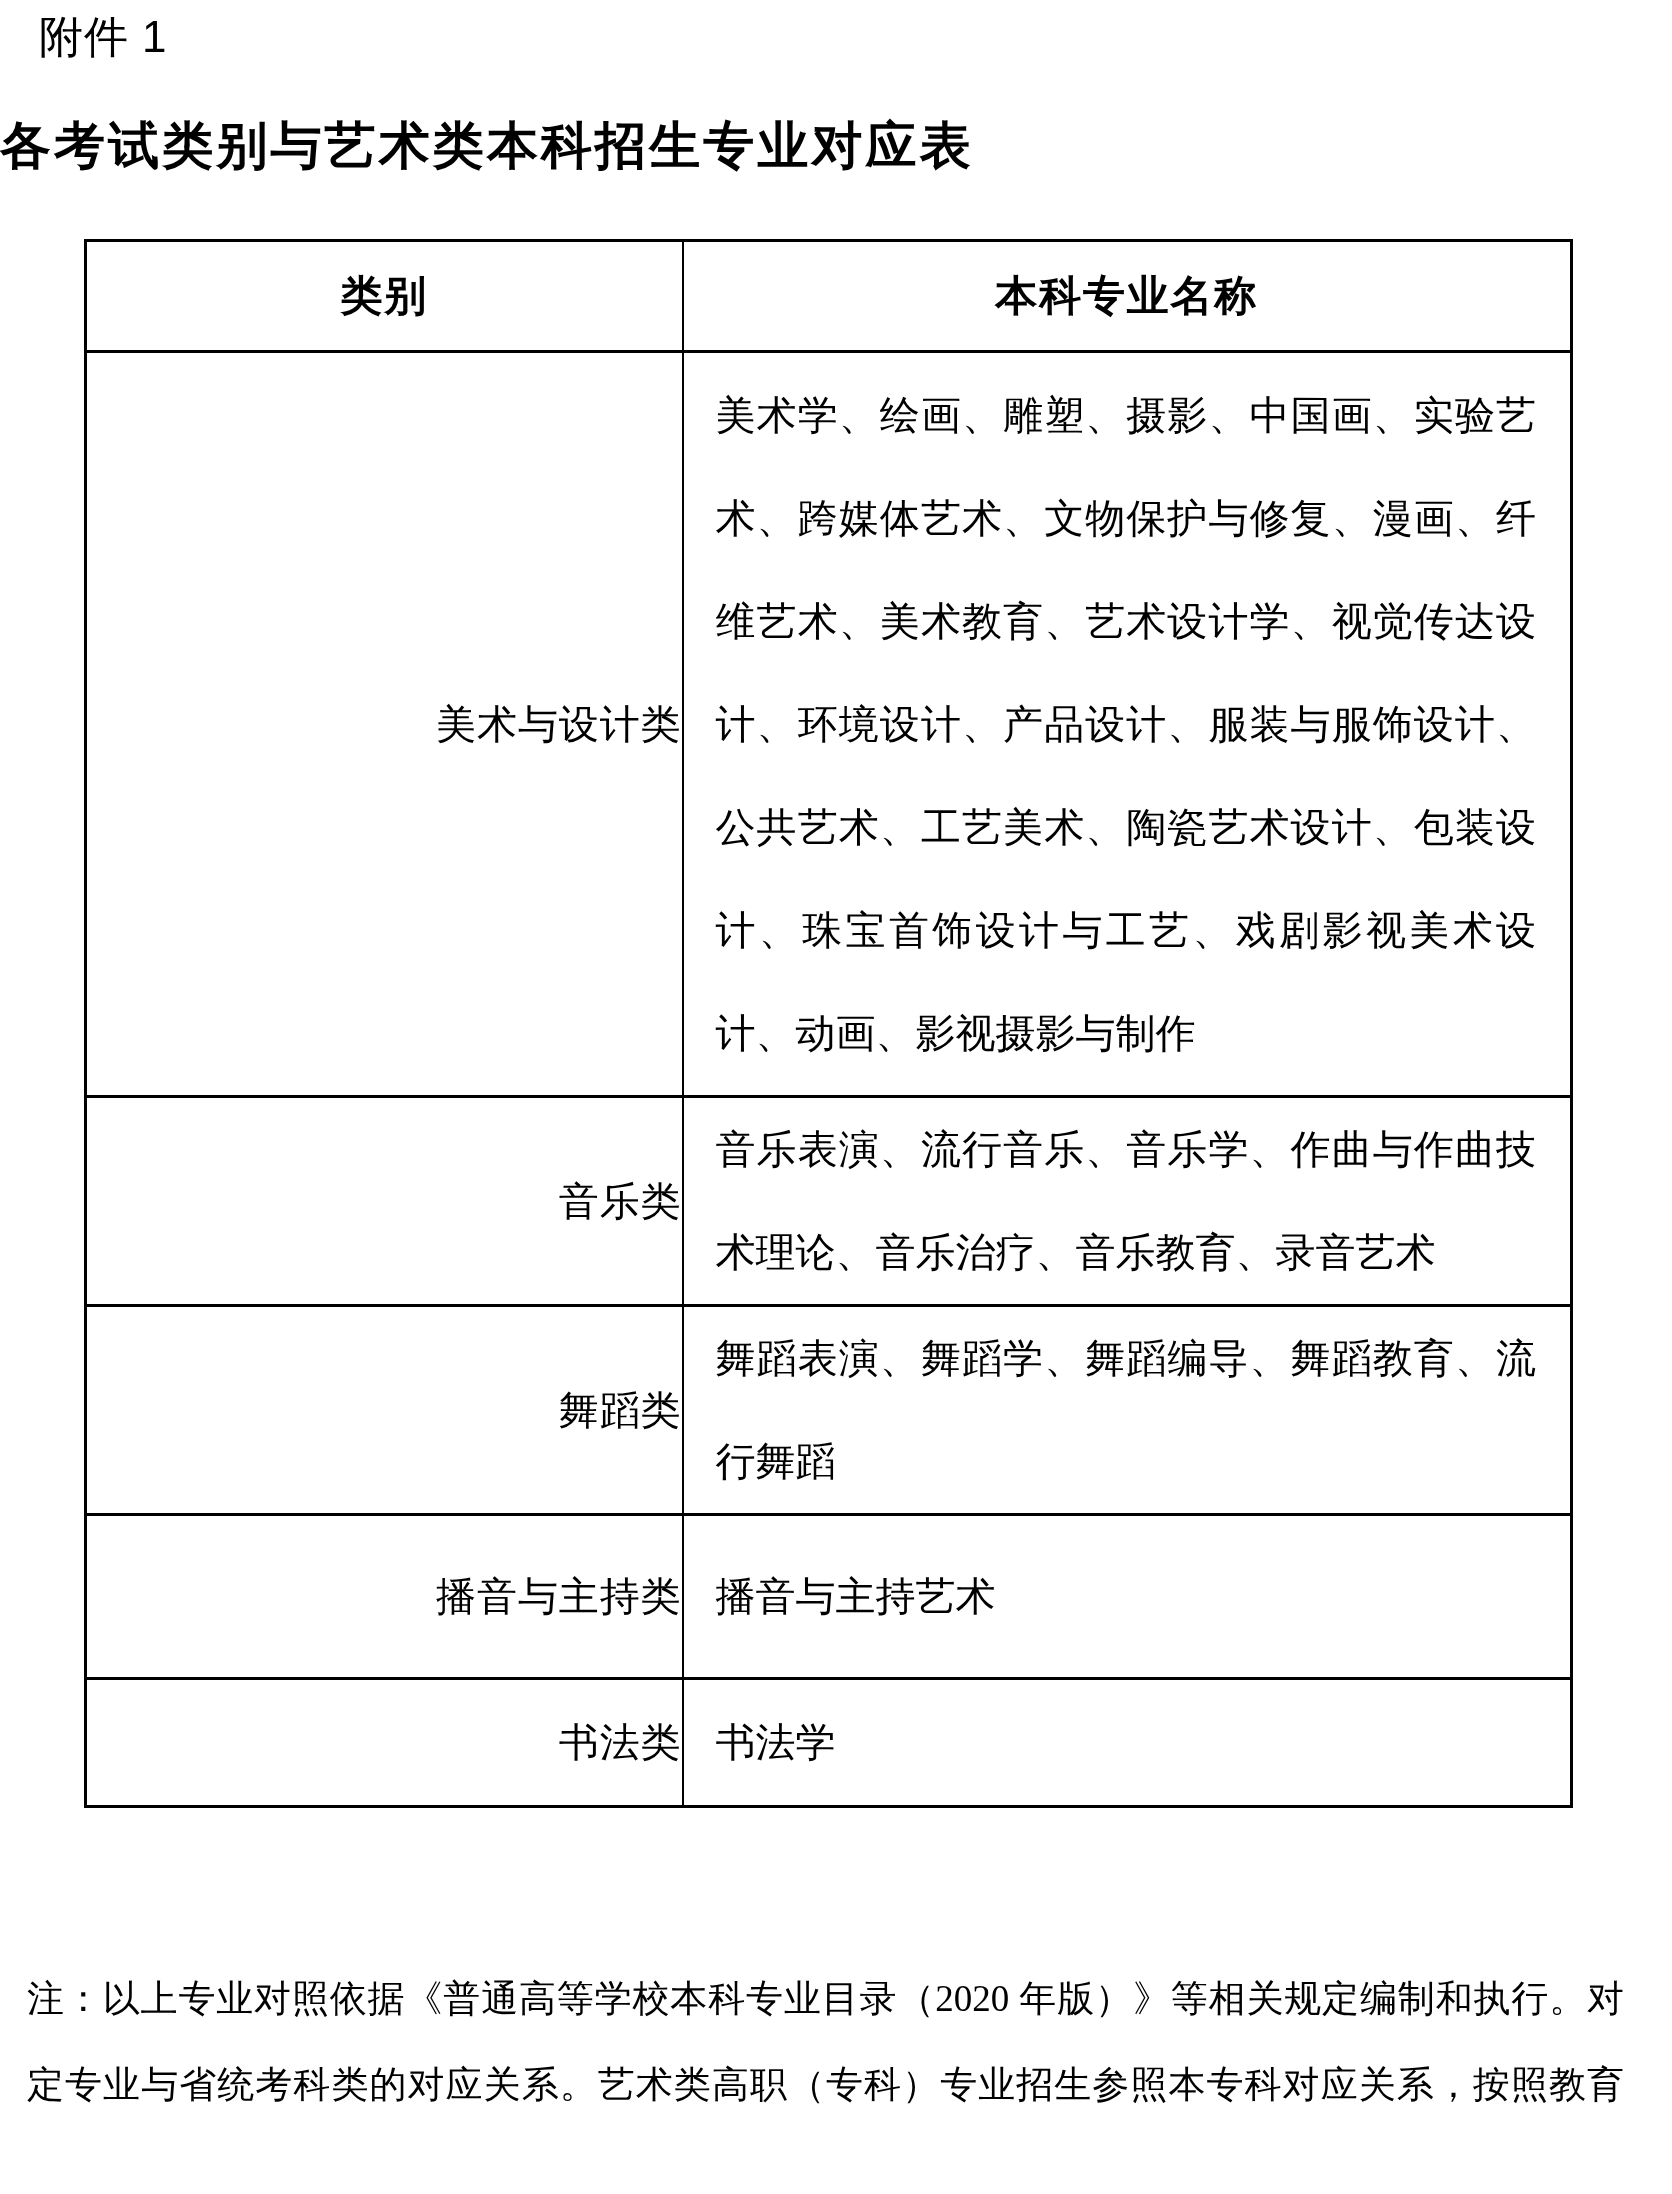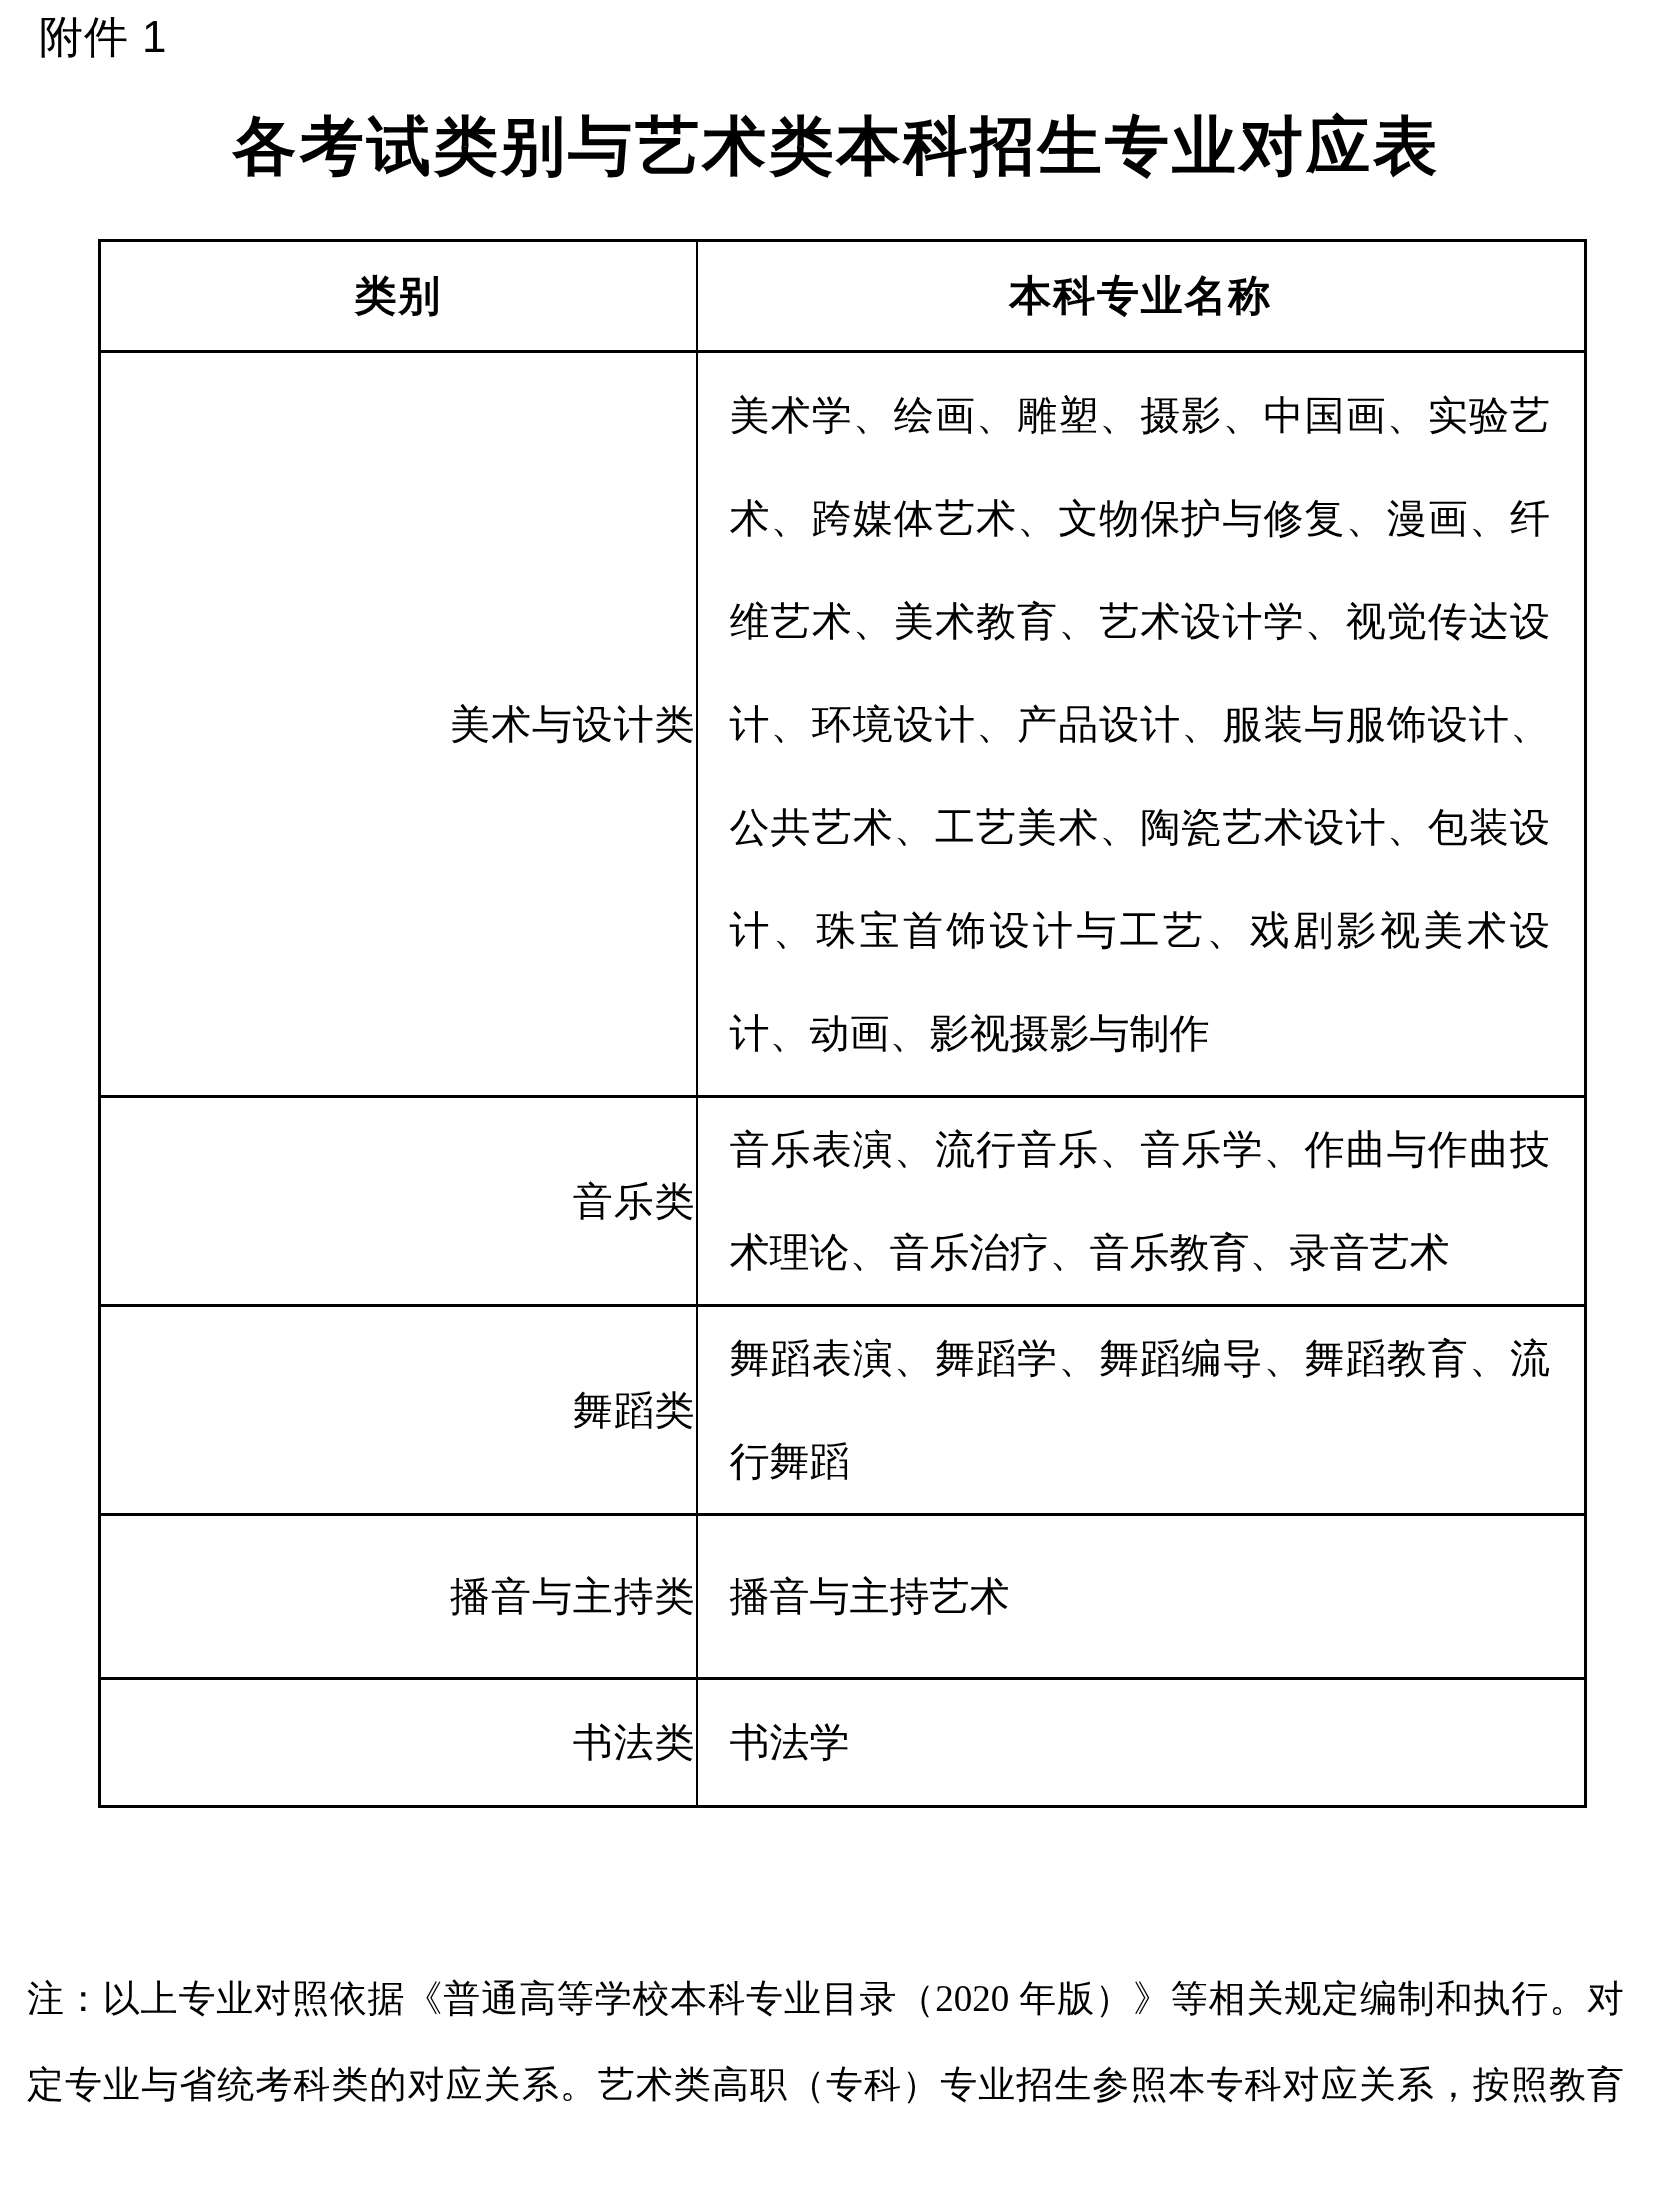--- a/index.html
+++ b/index.html
@@ -23,31 +23,30 @@
     line-height: 57px;
     letter-spacing: 0.9px;
     white-space: pre;
   }
 
   .doc-title {
     position: absolute;
     left: 0;
     top: 102px;
     width: 100%;
-    text-align: center;
     font-family: "Liberation Sans", "DejaVu Sans", sans-serif;
     font-weight: bold;
-    font-size: 64px;
+    font-size: 51px;
     line-height: 88px;
     letter-spacing: 3.1px;
   }
 
   table.exam-table {
     position: absolute;
-    left: 98px;
+    left: 84px;
     top: 239px;
     width: 1486px;
     border-collapse: collapse;
     table-layout: fixed;
     border: 3.5px solid #000;
     background: #fff;
   }
   .exam-table th, .exam-table td {
     border-top: 3.5px solid #000;
     border-bottom: 3.5px solid #000;

